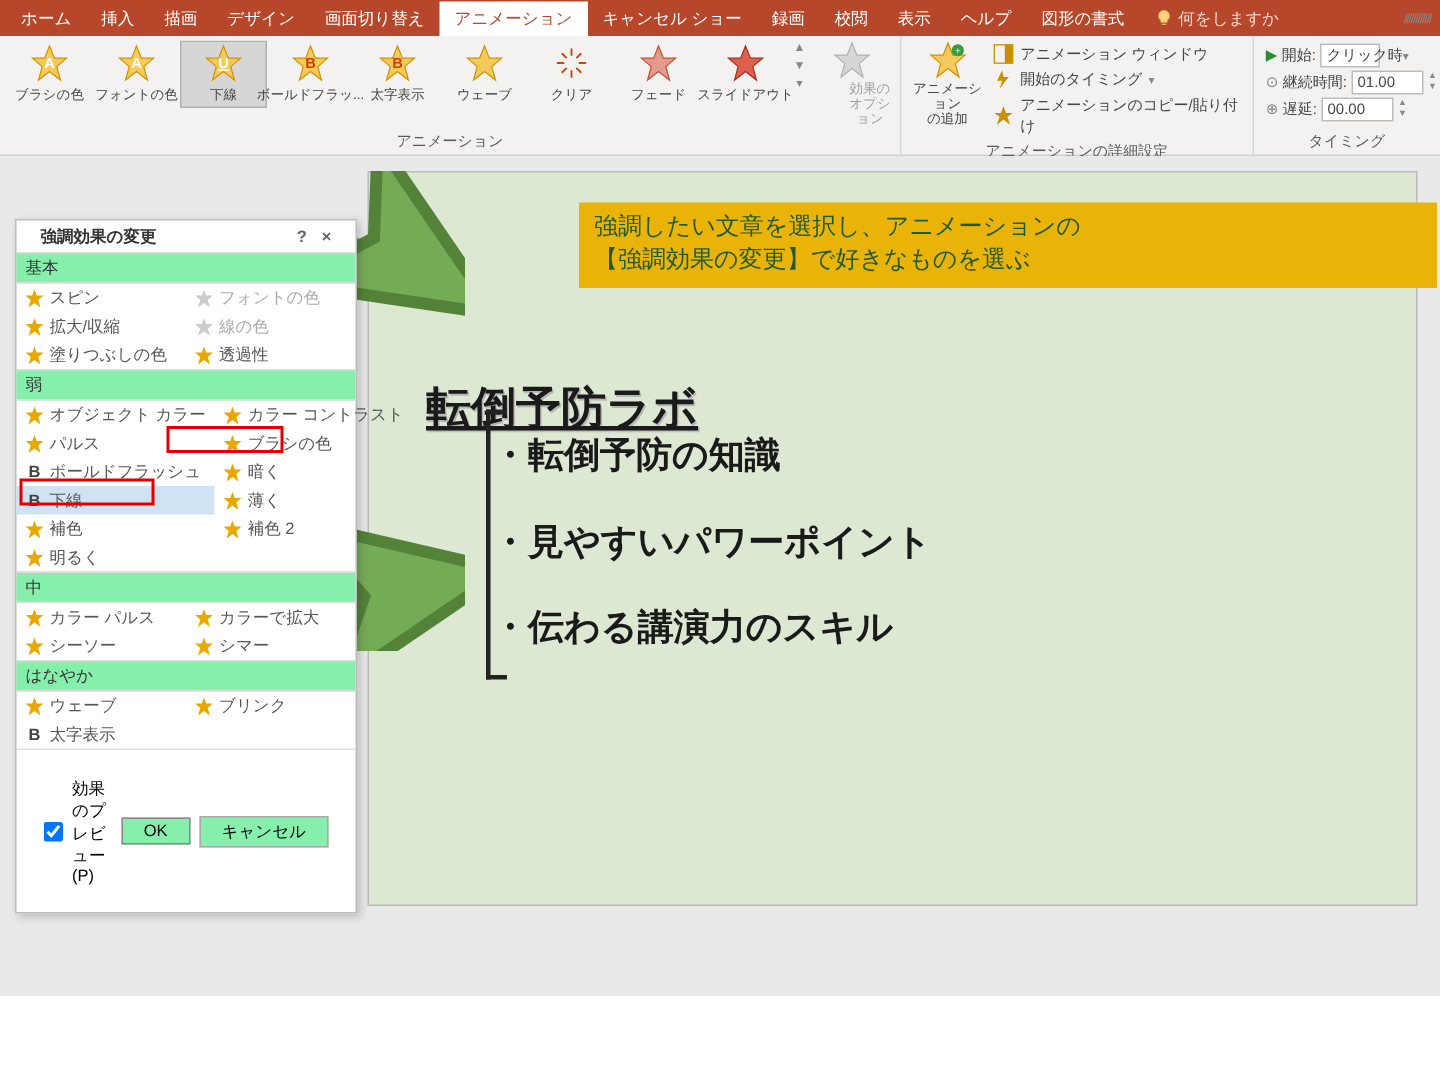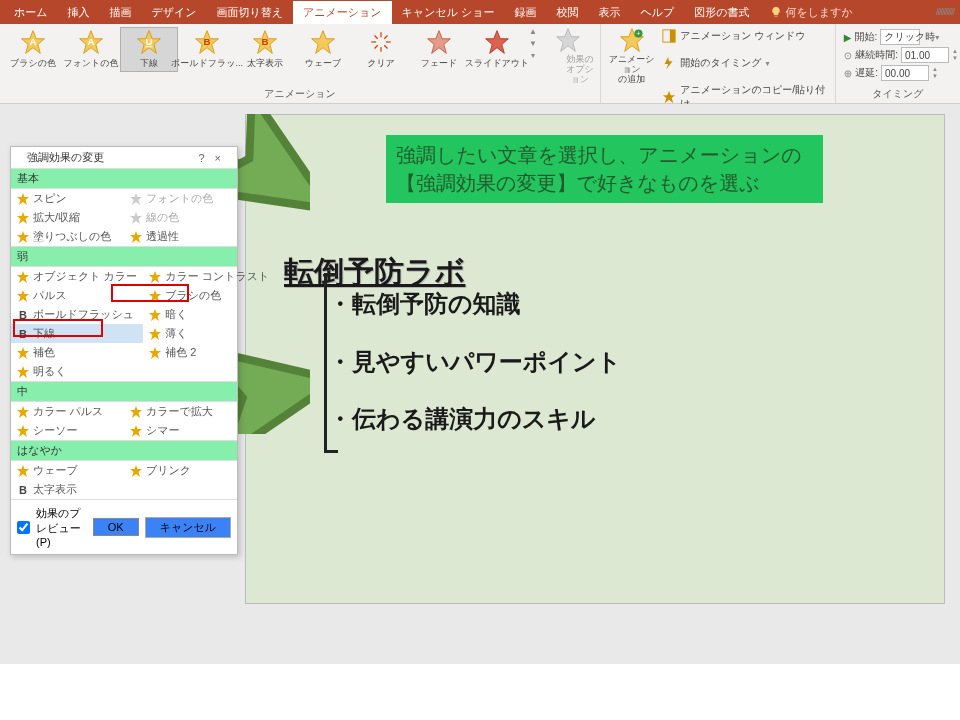--- a/index.html
+++ b/index.html
@@ -106,21 +106,21 @@
     color: #a0a0a0;
   }
   .big-btn svg { display:block; }
   .big-btn .lbl { font-size: 9px; text-align:center; line-height:1.1; }
   .adv-rows {
     display: flex;
     flex-direction: column;
     font-size: 10px;
     color: #444;
     padding: 2px 4px;
-    gap: 13px;
+    gap: 3px;
   }
   .adv-rows .row { display:flex; align-items:center; gap:4px; }
   .adv-rows .ico { width:14px; height:14px; display:inline-flex; align-items:center; justify-content:center; color:#c99100; }
   .timing-rows {
     display:flex; flex-direction:column; font-size:10px; color:#444;
     padding: 2px 4px; gap:2px;
   }
   .timing-rows .row { display:flex; align-items:center; gap:3px; white-space:nowrap; }
   .timing-rows .field {
     background:#fff; border:1px solid #bbb; height:16px; padding:0 3px;
@@ -136,24 +136,24 @@
   .slide-canvas {
     position:absolute;
     left: 245px; top: 10px;
     width: 700px; height: 490px;
     background: #dce8d2;
     border: 1px solid #bcbcbc;
   }
   .callout {
     position:absolute;
     left: 140px; top: 20px;
-    width: 437px;
-    background: #22c55e;
+    width: 572px;
+    background: #eab308;
     color: #235a2c;
-    font-size: 20px;
+    font-size: 16px;
     padding: 6px 10px;
     line-height: 1.4;
   }
   .slide-title {
     position:absolute;
     left: 38px; top: 105px;
     font-size: 30px;
     font-weight: 700;
     color: #1a1a1a;
     text-decoration: underline;
@@ -183,20 +183,21 @@
     background: #fff;
     border: 1px solid #bcbcbc;
     box-shadow: 2px 2px 6px rgba(0,0,0,0.2);
     font-size: 11px;
   }
   .dialog-title {
     display:flex; justify-content:space-between; align-items:center;
     padding: 3px 16px;
     font-size: 11px;
     color: #333;
+    font-weight: bold;
   }
   .dialog-title .rt { display:flex; gap:10px; color:#666; }
   .dlg-section-hdr {
     background: #86efac;
     padding: 2px 6px;
     font-size: 11px;
     color: #333;
     border-top: 1px solid #ddd;
     border-bottom: 1px solid #ddd;
   }
@@ -213,27 +214,27 @@
   }
   .dlg-item .st { width:12px; height:12px; flex:none; }
   .dlg-item.dim { color:#aaa; }
   .redbox {
     position:absolute;
     border: 2px solid #e00000;
     pointer-events:none;
   }
   .dlg-footer {
     display:flex; align-items:center; gap:6px;
-    padding: 6px;
+    padding: 18px;
     border-top: 1px solid #ddd;
   }
   .dlg-footer .chk { width:13px; height:13px; }
   .btn {
     border: 1px solid #aaa;
-    background: #3b82f6;
+    background: #86efac;
     padding: 2px 14px;
     font-size: 11px;
   }
   .btn.primary { border-color:#888; }
   
   .curve-arrows {
     position:absolute;
     left: 60px; top: 10px;
     width: 250px; height: 320px;
     pointer-events:none;

